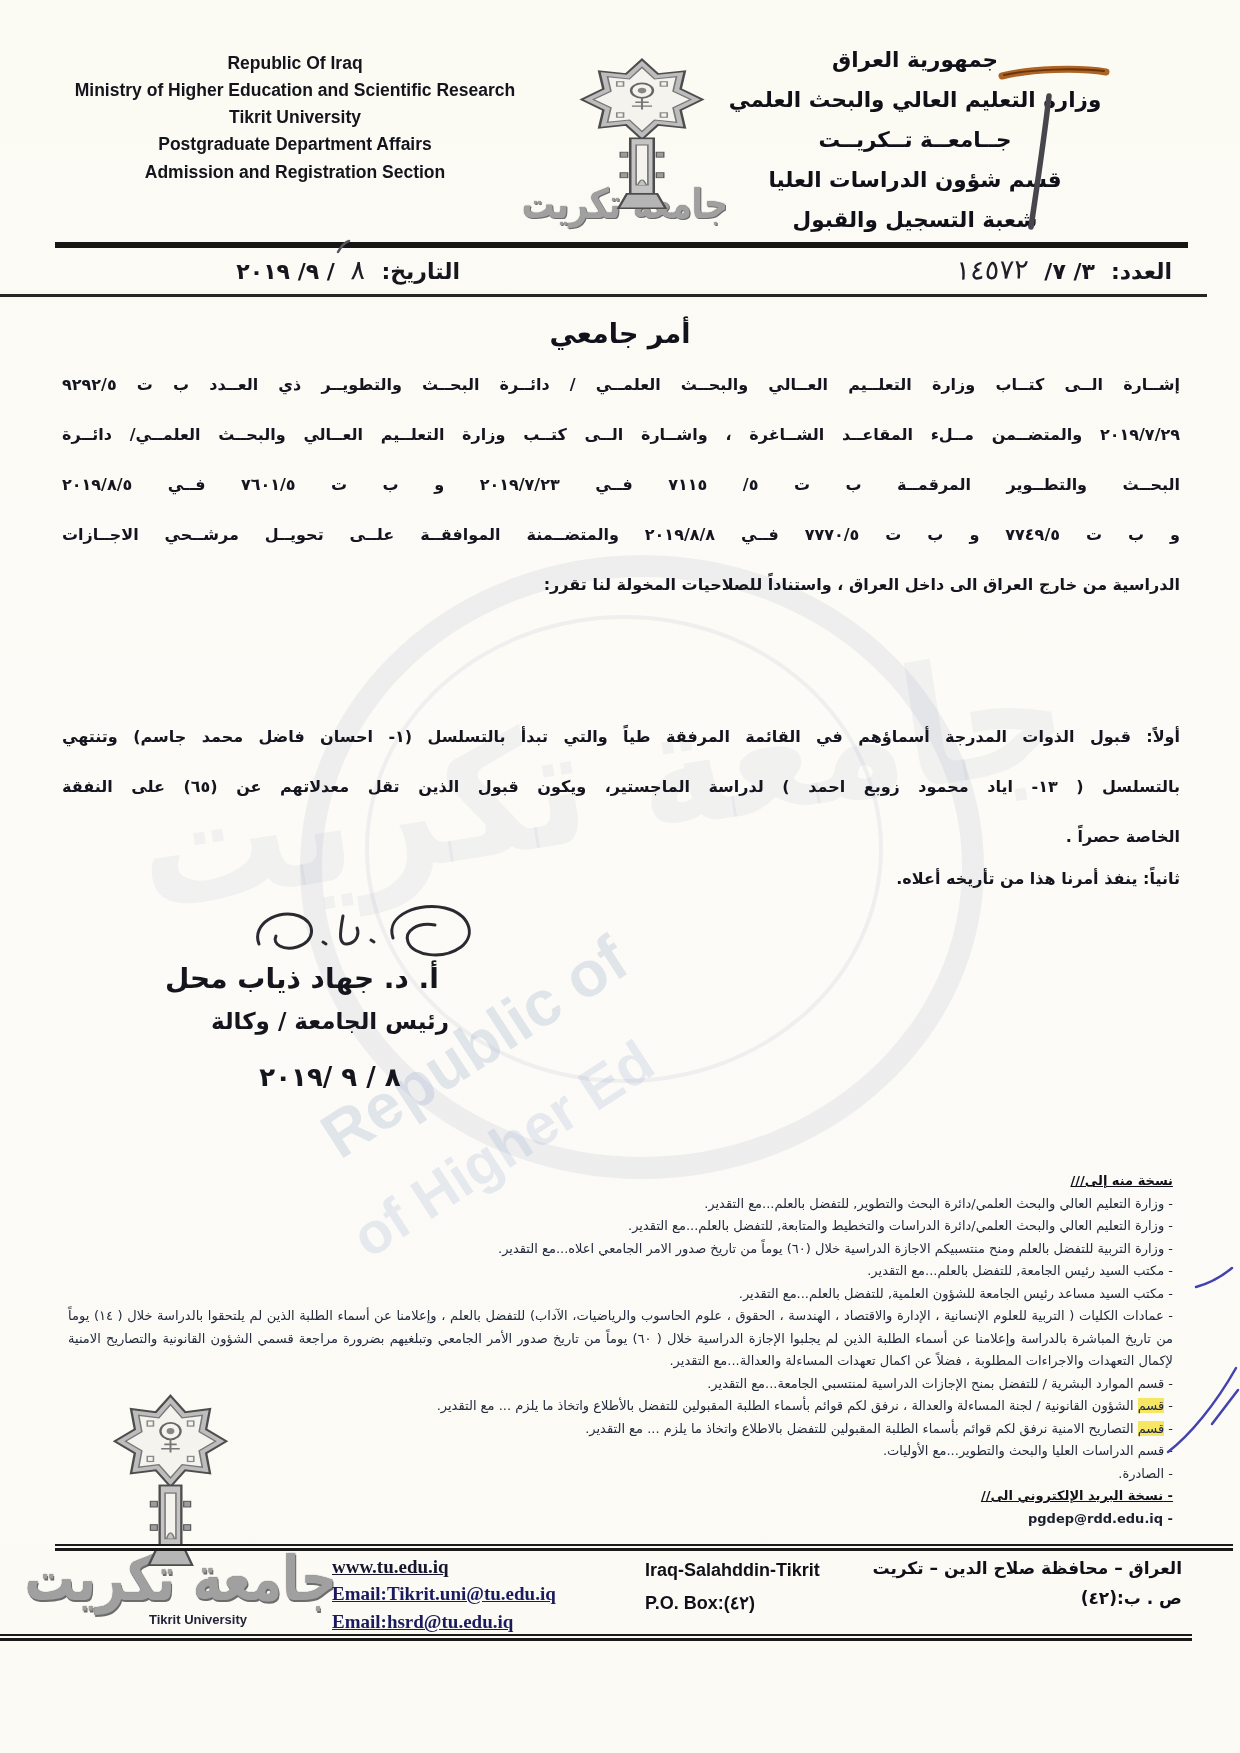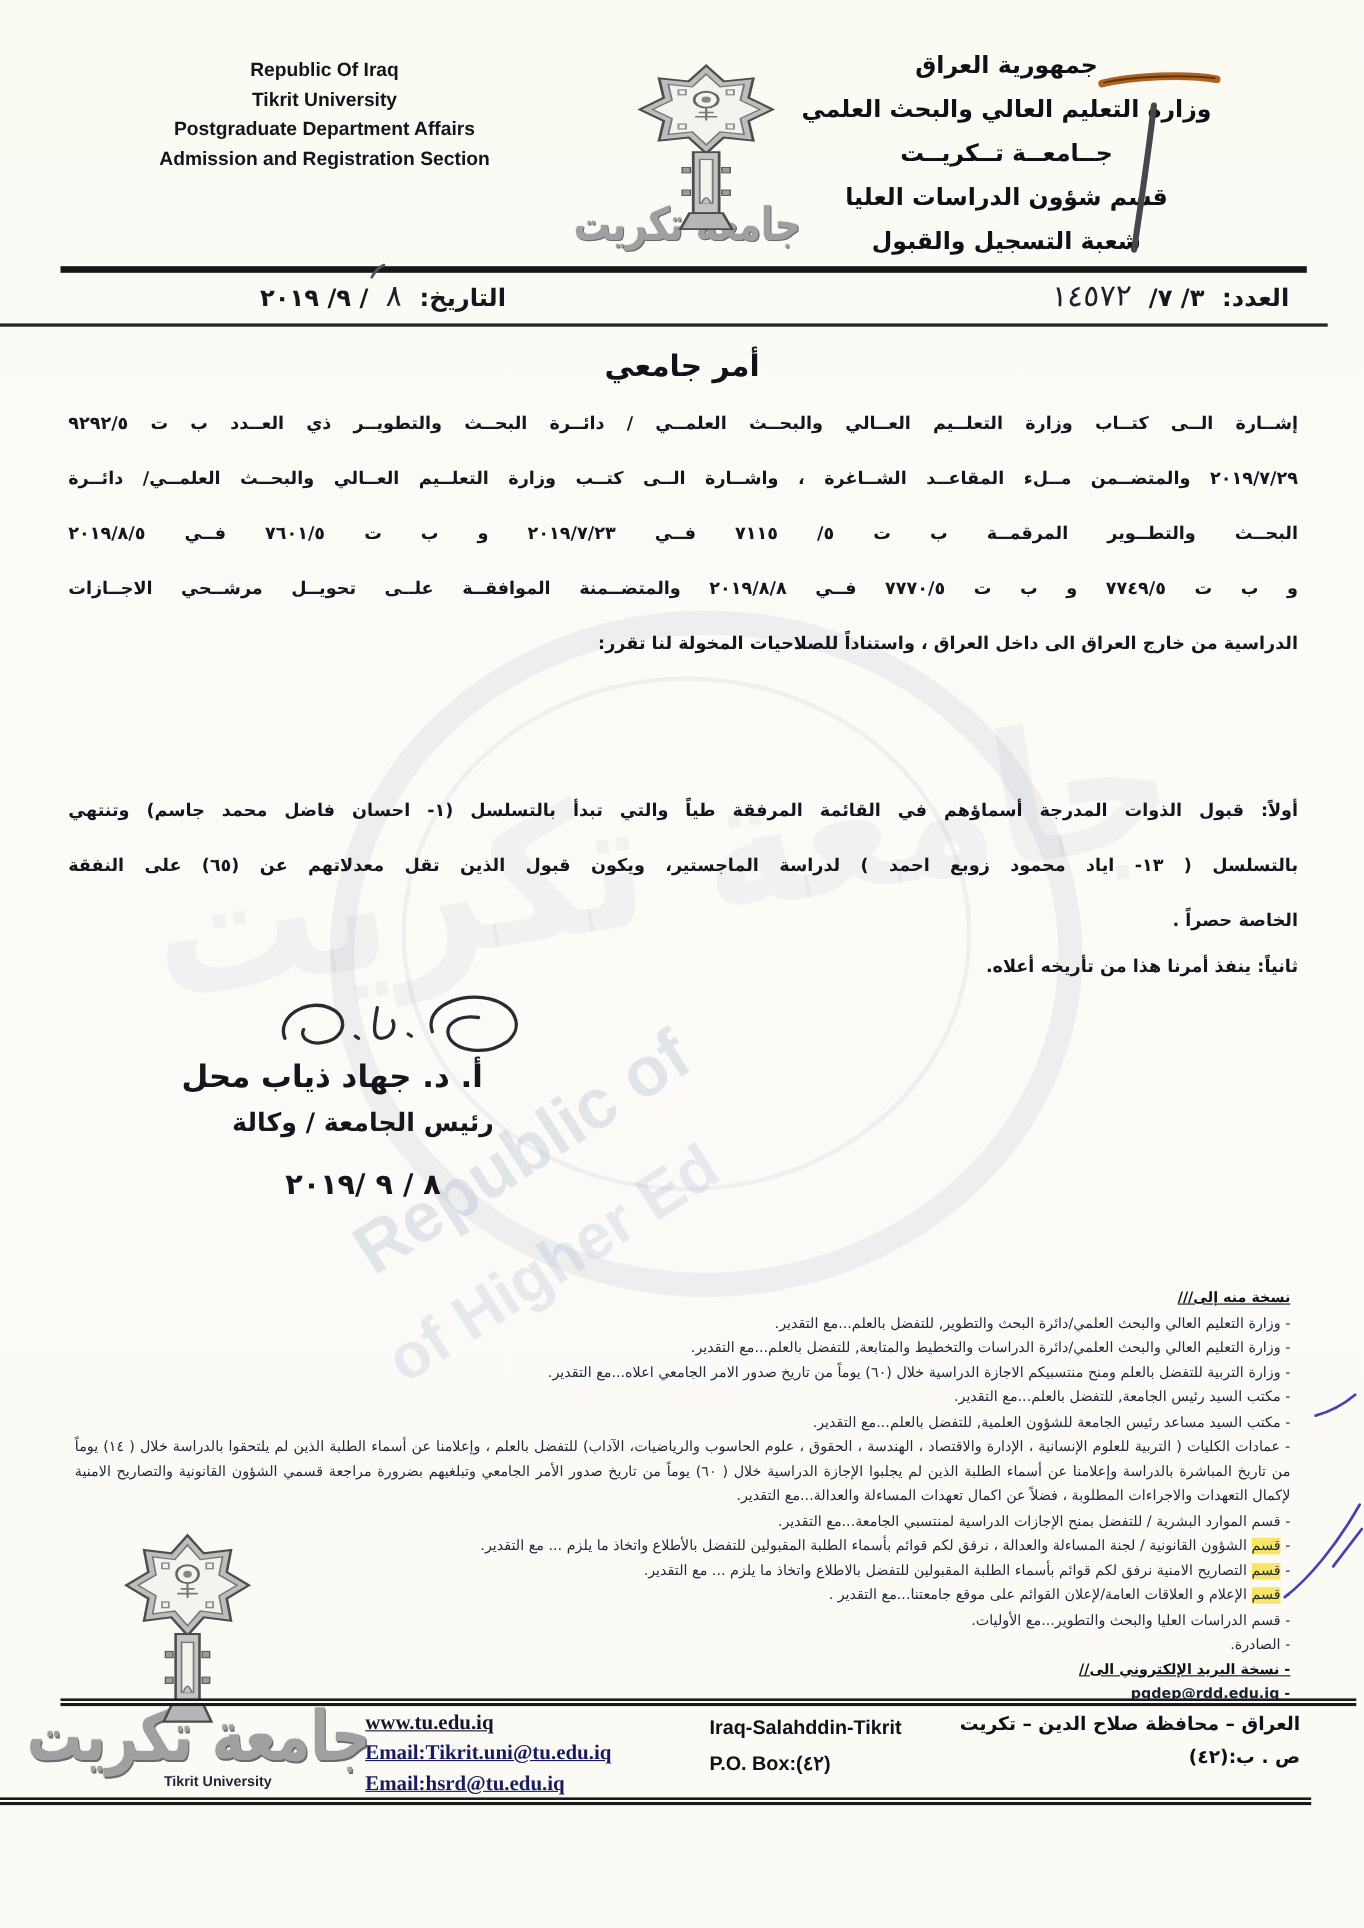--- a/index.html
+++ b/index.html
@@ -114,20 +114,21 @@
 <div class="page">
 
   <div class="abs wm wm-circle1"></div>
   <div class="abs wm wm-circle2"></div>
   <div class="abs wm wm-ar">جامعة تكريت</div>
   <div class="abs wm wm-en wm-en1">Republic of</div>
   <div class="abs wm wm-en wm-en2">of Higher Ed</div>
 
   <div class="abs lh-en">
     <div>Republic Of Iraq</div>
+    <div>Ministry of Higher Education and Scientific Research</div>
     <div>Tikrit University</div>
     <div>Postgraduate Department Affairs</div>
     <div>Admission and Registration Section</div>
   </div>
 
   <div class="abs lh-ar">
     <div>جمهورية العراق</div>
     <div>وزارة التعليم العالي والبحث العلمي</div>
     <div>جــامعــة تــكريــت</div>
     <div>قسم شؤون الدراسات العليا</div>
@@ -205,21 +206,20 @@
     <div class="dist-header">نسخة منه إلى///</div>
     <div class="dist-item"><span class="hl"></span><span>وزارة التعليم العالي والبحث العلمي/دائرة البحث والتطوير, للتفضل بالعلم...مع التقدير.</span></div>
     <div class="dist-item"><span class="hl"></span><span>وزارة التعليم العالي والبحث العلمي/دائرة الدراسات والتخطيط والمتابعة, للتفضل بالعلم...مع التقدير.</span></div>
     <div class="dist-item"><span class="hl"></span><span>وزارة التربية للتفضل بالعلم ومنح منتسبيكم الاجازة الدراسية خلال (٦٠) يوماً من تاريخ صدور الامر الجامعي اعلاه...مع التقدير.</span></div>
     <div class="dist-item"><span class="hl"></span><span>مكتب السيد رئيس الجامعة, للتفضل بالعلم...مع التقدير.</span></div>
     <div class="dist-item"><span class="hl"></span><span>مكتب السيد مساعد رئيس الجامعة للشؤون العلمية, للتفضل بالعلم...مع التقدير.</span></div>
     <div class="dist-item"><span class="hl"></span><span>عمادات الكليات ( التربية للعلوم الإنسانية ، الإدارة والاقتصاد ، الهندسة ، الحقوق ، علوم الحاسوب والرياضيات، الآداب) للتفضل بالعلم ، وإعلامنا عن أسماء الطلبة الذين لم يلتحقوا بالدراسة خلال ( ١٤) يوماً من تاريخ المباشرة بالدراسة وإعلامنا عن أسماء الطلبة الذين لم يجلبوا الإجازة الدراسية خلال ( ٦٠) يوماً من تاريخ صدور الأمر الجامعي وتبلغيهم بضرورة مراجعة قسمي الشؤون القانونية والتصاريح الامنية لإكمال التعهدات والاجراءات المطلوبة ، فضلاً عن اكمال تعهدات المساءلة والعدالة...مع التقدير.</span></div>
     <div class="dist-item"><span class="hl"></span><span>قسم الموارد البشرية / للتفضل بمنح الإجازات الدراسية لمنتسبي الجامعة...مع التقدير.</span></div>
     <div class="dist-item"><span class="hl">قسم</span><span> الشؤون القانونية / لجنة المساءلة والعدالة ، نرفق لكم قوائم بأسماء الطلبة المقبولين للتفضل بالأطلاع واتخاذ ما يلزم ... مع التقدير.</span></div>
     <div class="dist-item"><span class="hl">قسم</span><span> التصاريح الامنية نرفق لكم قوائم بأسماء الطلبة المقبولين للتفضل بالاطلاع واتخاذ ما يلزم ... مع التقدير.</span></div>
-    <div class="dist-item"><span class="hl">قسم</span><span> الإعلام و العلاقات العامة/لإعلان القوائم على موقع جامعتنا...مع التقدير .</span></div>
     <div class="dist-item"><span class="hl"></span><span>قسم الدراسات العليا والبحث والتطوير...مع الأوليات.</span></div>
     <div class="dist-item"><span class="hl"></span><span>الصادرة.</span></div>
     <div class="email-header">نسخة البريد الإلكتروني الى//</div>
     <div class="dist-item email-item"><span dir="ltr">pgdep@rdd.edu.iq</span></div>
   </div>
 
   <div class="abs callig callig-bottom">جامعة تكريت</div>
   <svg class="abs logo-bottom" width="155" height="196" viewBox="0 0 200 310" preserveAspectRatio="none">
     <use href="#sealg"></use>
   </svg>

